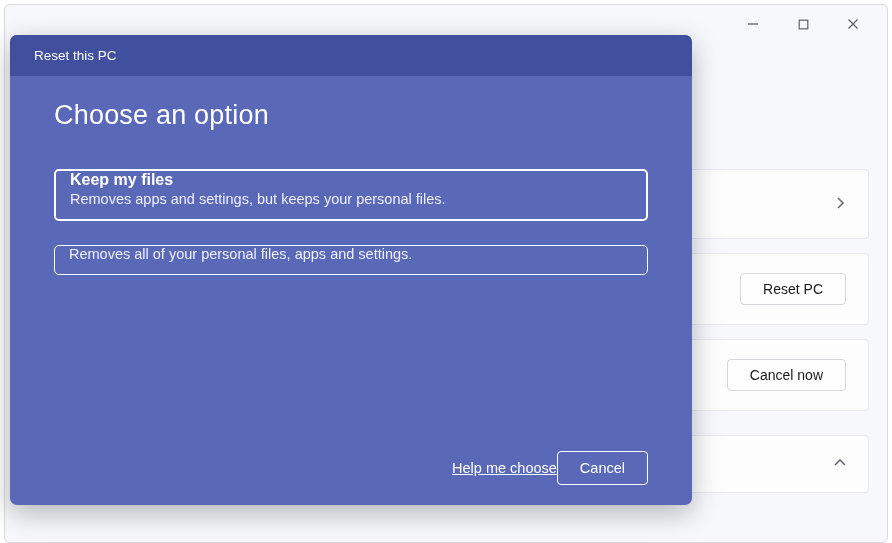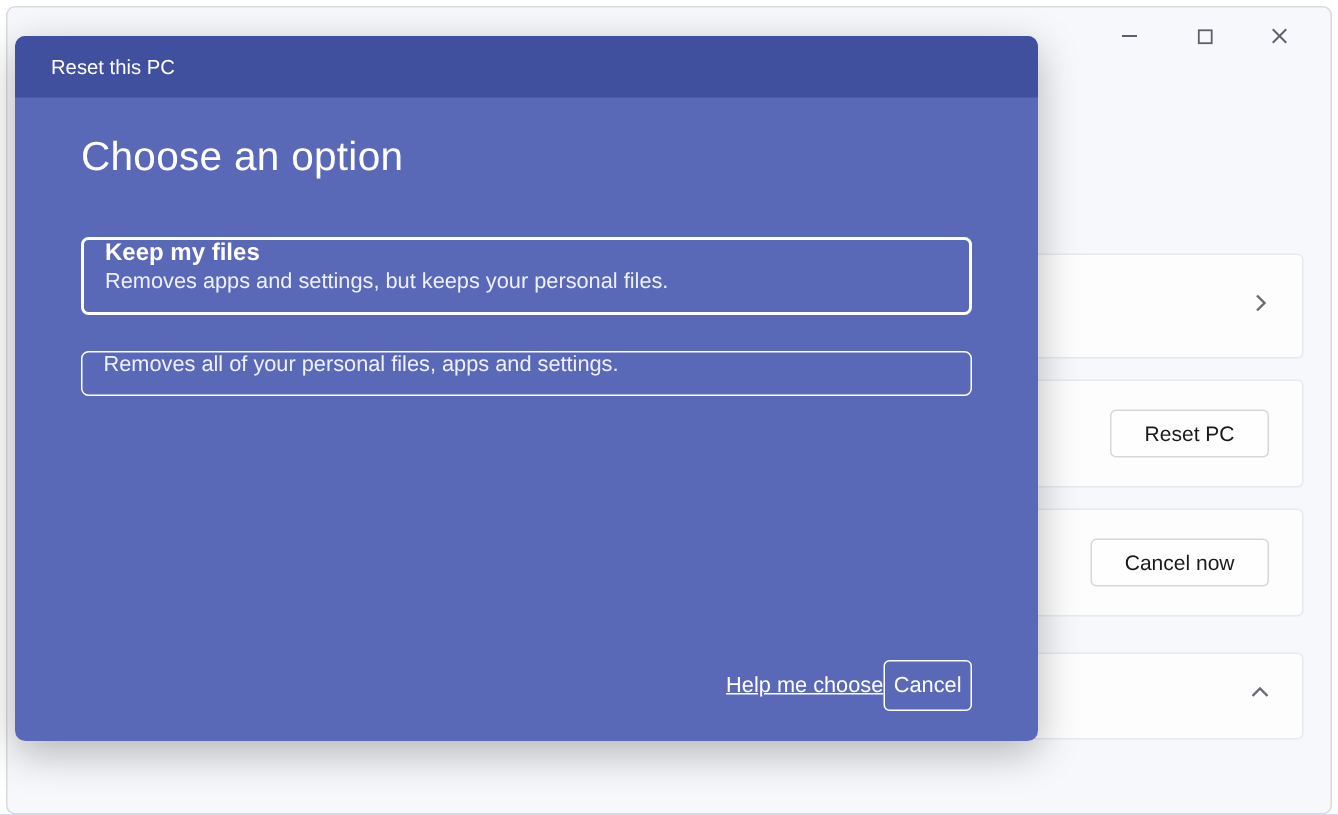--- a/index.html
+++ b/index.html
@@ -72,21 +72,21 @@
     left:50%; top:50%;
     width:10px; height:10px;
     border:1.6px solid #4a4a50;
     border-right:none; border-bottom:none;
     transform:translate(-50%,-50%) rotate(45deg);
   }
 
   
   .modal {
     position:absolute;
-    left:10px; top:24px;
+    left:10px; top:35px;
     width:682px; height:470px;
     background:#5a68b8;
     border-radius:7px;
     box-shadow:0 8px 28px rgba(0,0,0,.28);
     color:#fff;
     display:flex; flex-direction:column;
   }
   .modal-title {
     background:#40509e;
     border-radius:7px 7px 0 0;
@@ -136,21 +136,21 @@
   .help-link {
     color:#fff;
     font-size:14.5px;
     text-decoration:underline;
     cursor:pointer;
   }
   .cancel-btn {
     border:1px solid #fff;
     background:transparent;
     color:#fff;
-    padding:8px 6px;
+    padding:8px 22px;
     border-radius:4px;
     font-size:14.5px;
     cursor:pointer;
   }
 </style>
 </head>
 <body>
 
 <div class="bg-window">
 

